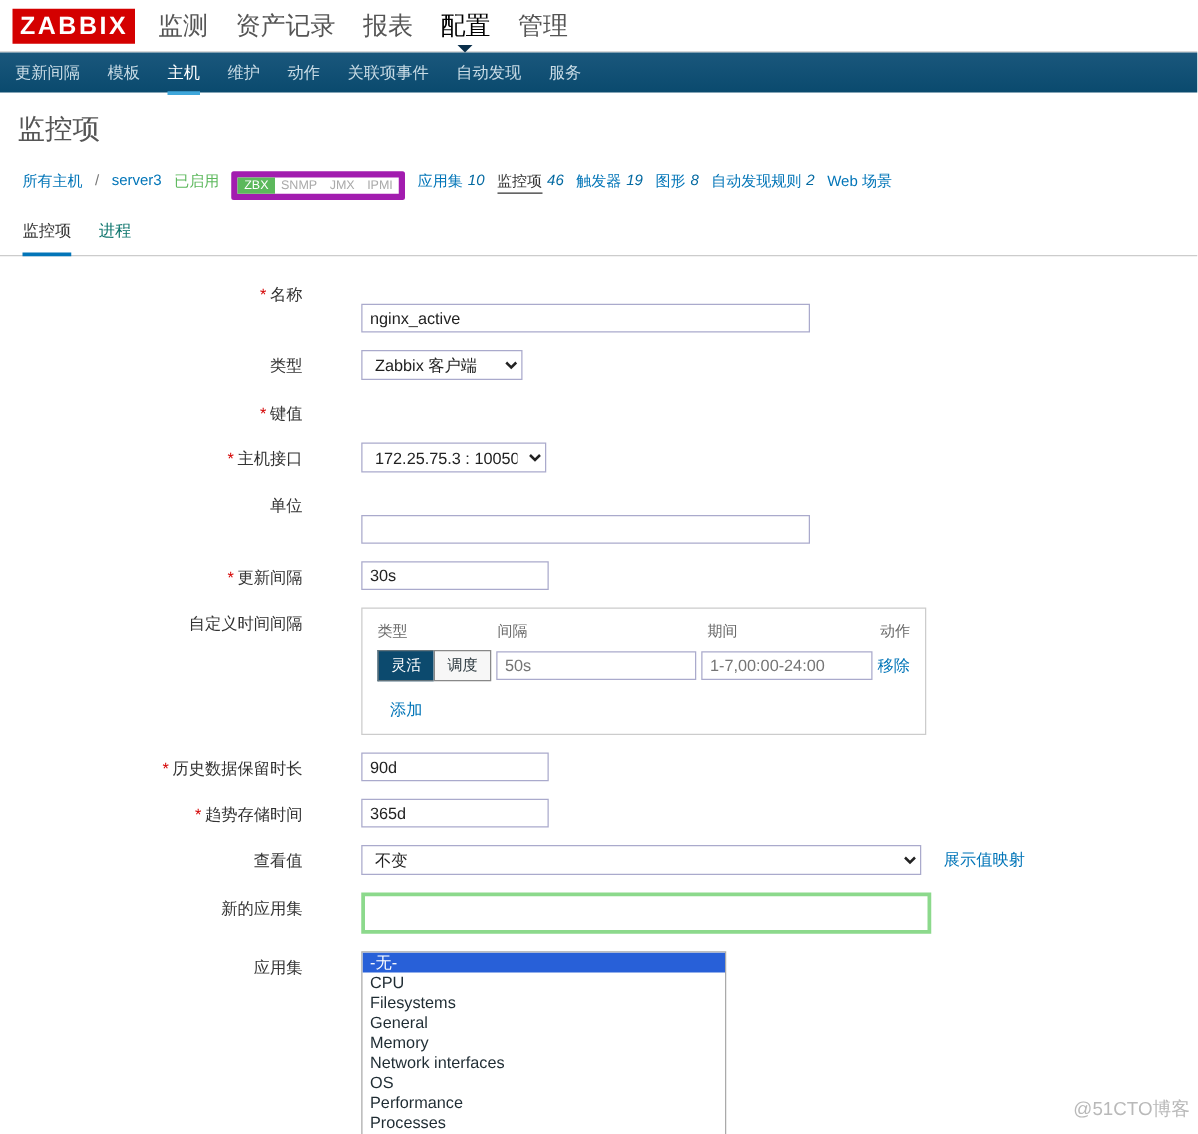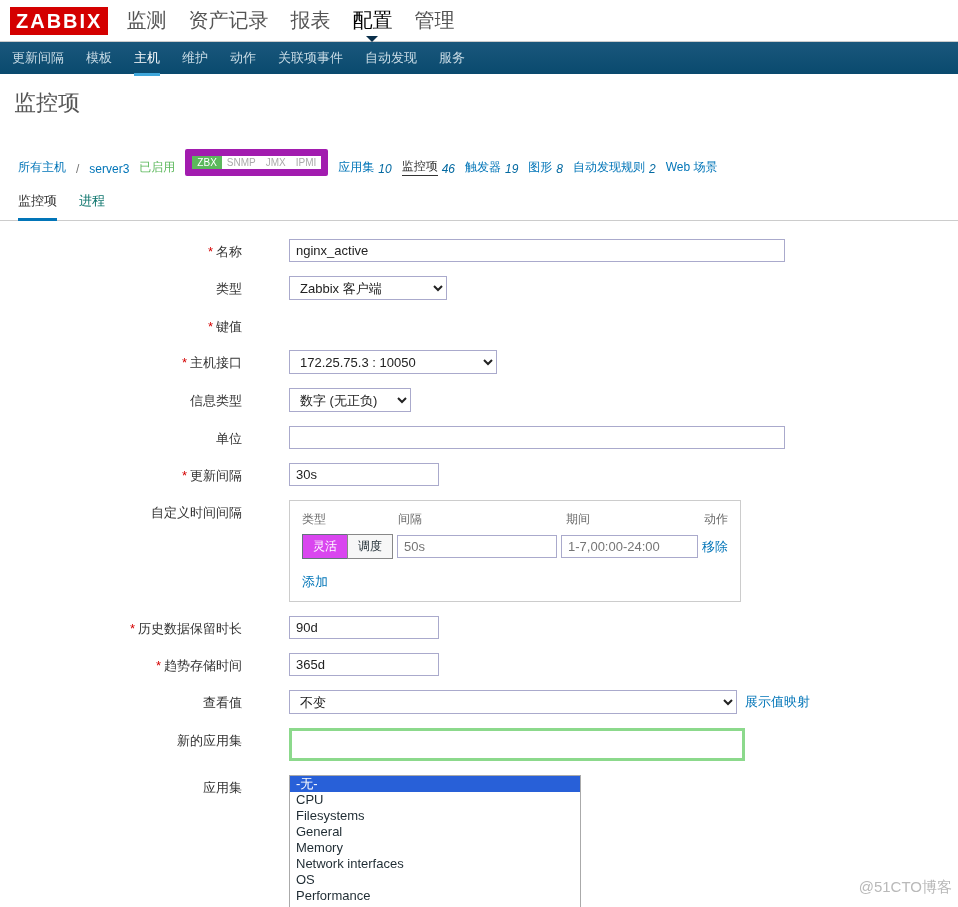--- a/index.html
+++ b/index.html
@@ -7,55 +7,55 @@
   .header { display:flex; align-items:center; height:42px; border-bottom:1px solid #ccc; padding:0 10px; gap:18px; }
   .logo { background:#d40000; color:#fff; font-weight:bold; font-size:20px; height:28px; line-height:28px; padding:0 6px; letter-spacing:2px; }
   .topnav { display:flex; gap:22px; font-size:20px; color:#555; }
   .topnav span { cursor:pointer; }
   .topnav span.active { color:#000; font-weight:400; position:relative; }
   .topnav span.active::after { content:""; position:absolute; left:50%; bottom:-14px; margin-left:-6px; border:6px solid transparent; border-top-color:#0a2f4a; }
   .subnav { background:#0a4a6e; background:linear-gradient(#1a577c,#0a4a6e); color:#c9dce6; height:32px; display:flex; align-items:center; padding:0 12px; gap:22px; font-size:13px; }
   .subnav span { cursor:pointer; }
   .subnav span.active { color:#fff; border-bottom:3px solid #3fa7db; padding-bottom:6px; margin-bottom:-8px; }
   .page-title { font-size:22px; color:#555; padding:14px; }
-  .crumb-bar { display:flex; align-items:flex-end; gap:10px; padding:5px 18px 10px; font-size:12px;}
+  .crumb-bar { display:flex; align-items:flex-start; gap:10px; padding:5px 18px 10px; font-size:12px;}
   .crumb-bar a { color:#0275b8; text-decoration:none; cursor:pointer; }
   .crumb-bar .sep { color:#777; }
   .crumb-bar .enabled { color:#5cb85c; }
-  .badge-box { display:inline-flex; border:7px solid #a21caf; border-radius:2px;margin-top:12px;}
+  .badge-box { display:inline-flex; border:5px solid #a21caf; border-radius:2px;}
   .badge-box span { font-size:10px; padding:1px 5px; color:#aaa; }
   .badge-box span.zbx { background:#5cb85c; color:#fff; }
   .crumb-bar .item { color:#0275b8; cursor:pointer;}
   .crumb-bar .item.active { color:#333; border-bottom:1px solid #333; }
   .crumb-bar .count { color:#0369a1; margin-left:-6px;font-style:italic; }
   .tabbar { display:flex; gap:22px; border-bottom:1px solid #ccc; padding:0 18px;}
   .tabbar span { padding:6px 0 8px; cursor:pointer; color:#0f766e; font-size:13px;}
   .tabbar span.active { color:#333; border-bottom:3px solid #0275b8; margin-bottom:-1px;}
   .form { padding:18px 22px; }
   .row { display:flex; align-items:flex-start; margin-bottom:14px;gap:37px; }
   .row > label { width:230px; text-align:right; padding-right:10px; color:#333; padding-top:4px; font-size:13px;}
   .row > label .req { color:#d40000; margin-right:3px;}
   .row .field { flex:0 0 auto; }
   input[type=text], select, textarea { border:1px solid #aac; font-size:13px; padding:3px 6px; background:#fff; font-family:inherit; color:#222;}
-  .w-lg { width:496px; }
+  .w-lg { width:359px;margin-top:20px; }
   .w-sm { width:150px; }
   .w-interval{width:160px;}
   .w-period{width:137px;}
   .btn { border:1px solid #aaa; background:#f6f6f6; padding:3px 12px; cursor:pointer; font-size:13px;}
   .seg { display:inline-flex;}
   .seg span { border:1px solid #888; padding:3px 10px; font-size:12px; cursor:pointer; background:#f7f7f7;}
-  .seg span.active { background:#d946ef; color:#fff; border-color:#63737b;}
+  .seg span.active { background:#0c4a6e; color:#fff; border-color:#63737b;}
   .seg span:first-child{border-right:none;}
   .custom-box { border:1px solid #ccc; padding:10px 12px; width:452px;}
   .custom-hdr { display:flex; font-size:12px; color:#6a6a6a; margin-bottom:6px;}
   .custom-hdr div:nth-child(1){flex:0 0 96px;}
   .custom-hdr div:nth-child(2){flex:0 0 168px;}
   .custom-hdr div:nth-child(3){flex:0 0 130px;}
   .custom-row { display:flex; align-items:center; gap:4px;}
-  .link { color:#0275b8; cursor:pointer; font-size:13px;}
+  .link { color:#0275b8; cursor:pointer; font-size:13px;margin-left:10px;}
   .green-wrap { border:3px solid #8cd98c; padding:2px; width:456px;}
   .green-wrap input{width:100%; border:none; padding:4px 6px;}
   .listbox { width:292px; height:150px; border:1px solid #aaa; overflow-y:scroll; background:#fff;}
   .listbox .opt { padding:0 6px; font-size:13px; cursor:pointer; line-height:16px;}
   .listbox .opt.sel { background:#2860d8; color:#fff; }
   .watermark { position:fixed; right:6px; bottom:10px; color:#b9b9b9; font-size:15px;}
   select { height:24px; }
 </style>
 </head>
 <body>
@@ -115,36 +115,32 @@
 
 <div class="form">
 
   <div class="row">
     <label><span class="req">*</span><span>名称</span></label>
     <div class="field"><input type="text" class="w-lg" value="nginx_active" style=""></div>
   </div>
 
   <div class="row">
     <label>类型</label>
-    <div class="field"><select style="width:158px"><option>Zabbix 客户端</option></select></div>
+    <div class="field"><select style="width:129px"><option>Zabbix 客户端</option></select></div>
   </div>
 
   <div class="row">
     <label><span class="req">*</span><span>键值</span></label>
   </div>
 
   <div class="row">
     <label><span class="req">*</span><span>主机接口</span></label>
-    <div class="field"><select style="width:208px"><option>172.25.75.3 : 10050</option></select></div>
-  </div>
-
-  <div class="row">
-    <label>信息类型</label>
-    <div class="field"><select style="width:122px"><option>数字 (无正负)</option></select></div>
-  </div>
+    <div class="field"><select style="width:148px"><option>172.25.75.3 : 10050</option></select></div>
+  </div>
+
 
   <div class="row">
     <label>单位</label>
     <div class="field"><input type="text" class="w-lg" value="" style=""></div>
   </div>
 
   <div class="row">
     <label><span class="req">*</span><span>更新间隔</span></label>
     <div class="field"><input type="text" class="w-sm" value="30s" style=""></div>
   </div>

